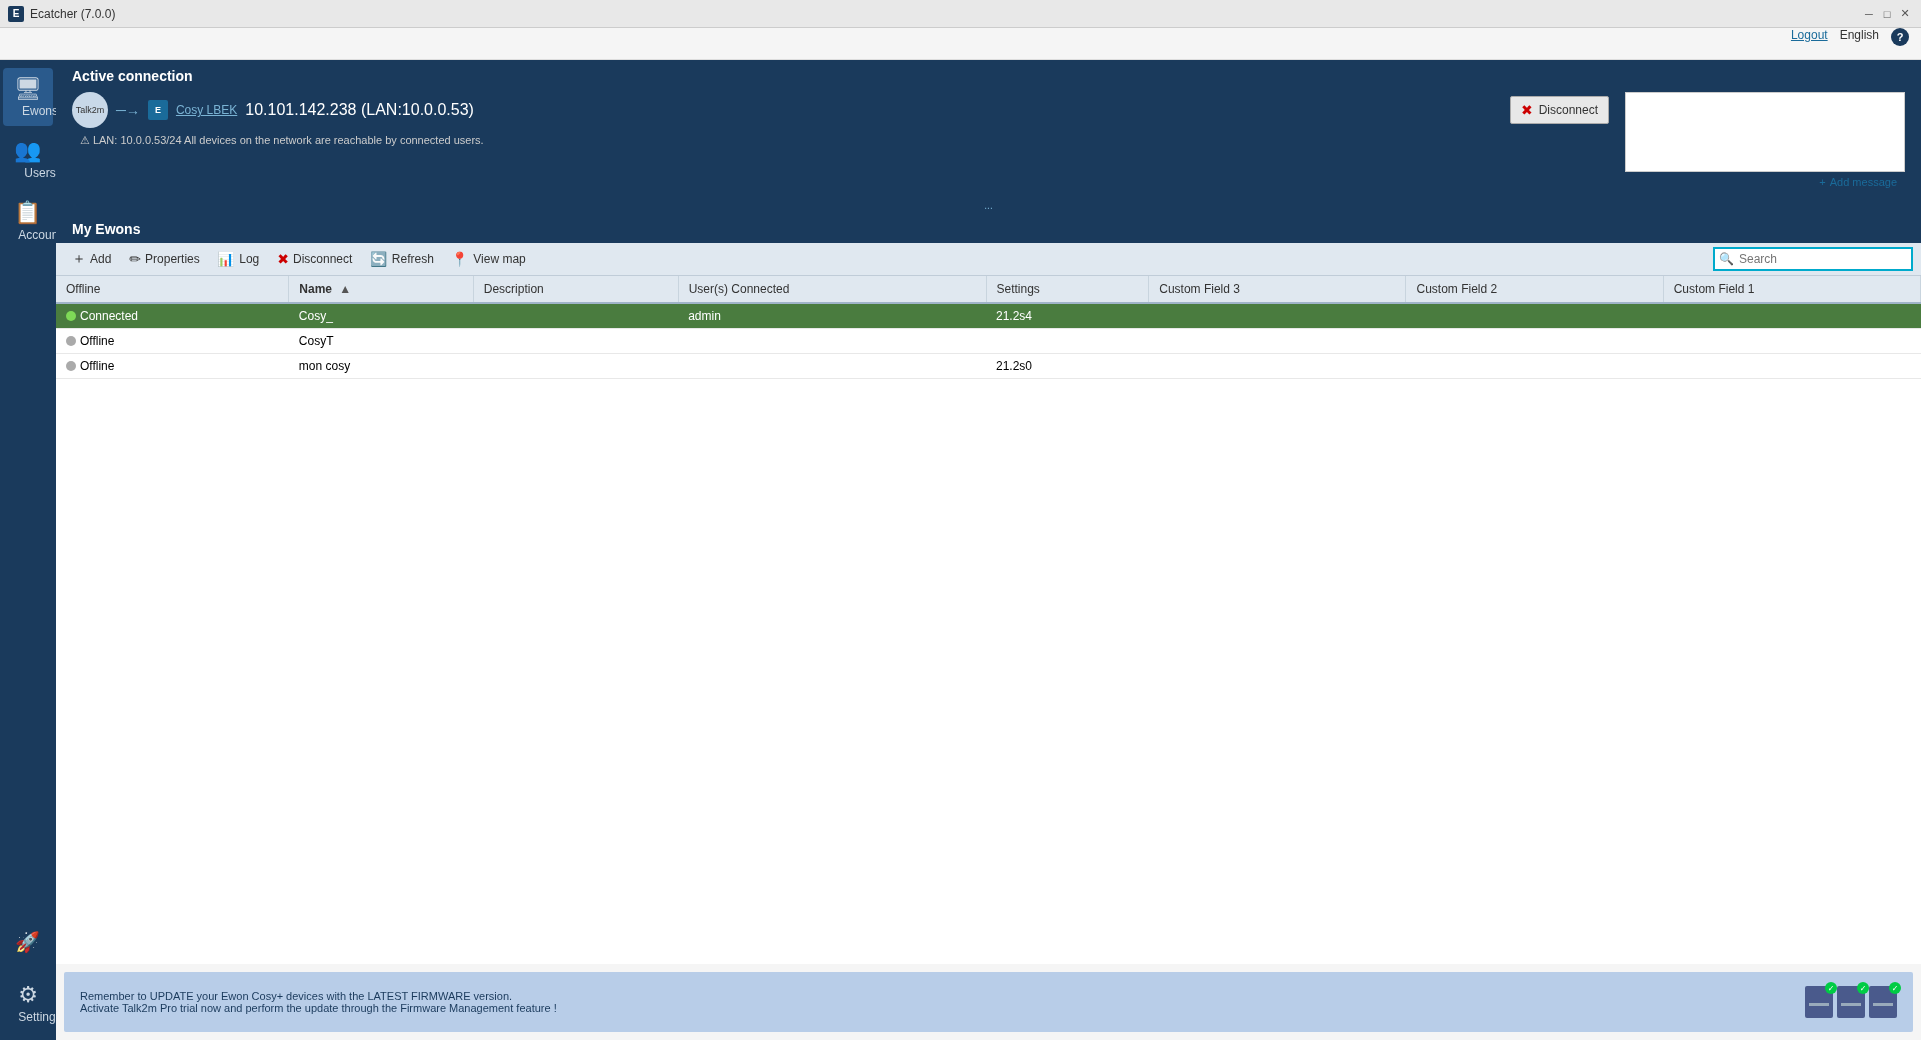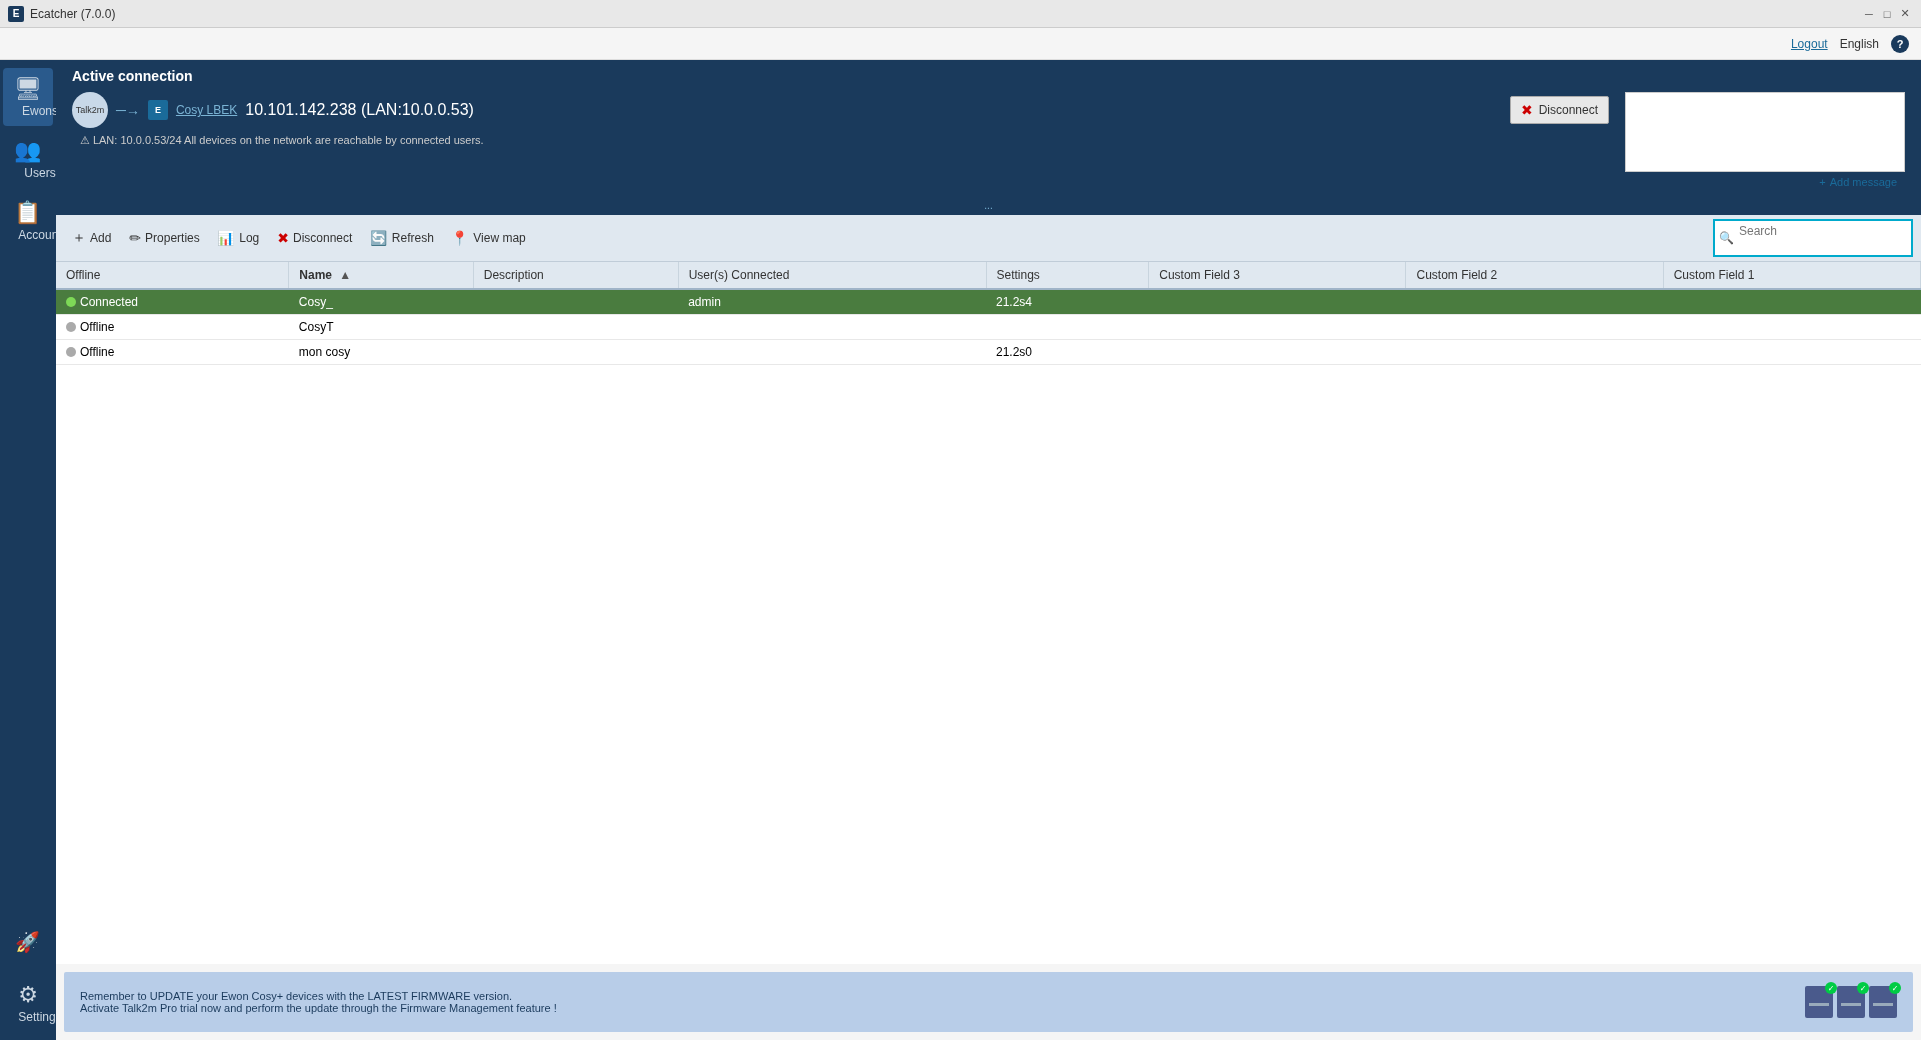--- a/index.html
+++ b/index.html
@@ -18,21 +18,21 @@
     .title-bar-left { display: flex; align-items: center; gap: 6px; font-size: 12px; color: #333; }
     .title-bar-icon { width: 16px; height: 16px; background: #1a3a5c; border-radius: 2px; display: flex; align-items: center; justify-content: center; color: white; font-weight: bold; font-size: 10px; }
     .title-bar-controls { display: flex; gap: 2px; }
     .title-btn { width: 16px; height: 16px; display: flex; align-items: center; justify-content: center; cursor: pointer; font-size: 11px; color: #555; }
 
     
     .top-bar {
       background: #f5f5f5;
       height: 32px;
       display: flex;
-      align-items: center;
+      align-items: flex-start;
       justify-content: flex-end;
       padding: 0 12px;
       gap: 12px;
       border-bottom: 1px solid #ddd;
     }
     .top-bar-link { color: #1a6b9a; font-size: 12px; cursor: pointer; text-decoration: underline; }
     .top-bar-text { font-size: 12px; color: #333; }
     .top-bar-help { width: 18px; height: 18px; border-radius: 50%; background: #1a3a5c; color: white; display: flex; align-items: center; justify-content: center; font-size: 11px; font-weight: bold; cursor: pointer; }
 
     
@@ -121,21 +121,21 @@
       display: flex; align-items: center; gap: 4px;
       padding: 3px 8px; cursor: pointer;
       font-size: 12px; color: #333;
       border: none; background: transparent;
       border-radius: 2px;
     }
     .toolbar-btn-icon { font-size: 14px; }
     .search-box-container { margin-left: auto; position: relative; }
     .search-box {
       border: 2px solid #00aacc;
-      padding: 3px 8px 17px 24px;
+      padding: 3px 8px 3px 24px;
       font-size: 12px;
       width: 200px;
       outline: none;
       background: white;
     }
     .search-icon-inside { position: absolute; left: 6px; top: 50%; transform: translateY(-50%); color: #888; font-size: 12px; }
 
     
     .table-container { flex: 1; overflow: auto; background: white; }
     table { width: 100%; border-collapse: collapse; }
@@ -240,20 +240,21 @@
           <div class="add-message-btn">
             <span>+</span>
             <span> Add message</span>
           </div>
         </div>
       </div>
     </div>
     <div class="separator-dots">...</div>
 
     <div class="my-ewons">
+      <div class="my-ewons-header">My Ewons</div>
 
       <div class="toolbar">
         <button class="toolbar-btn">
           <span class="toolbar-btn-icon">＋</span>
           <span>Add</span>
         </button>
         <button class="toolbar-btn">
           <span class="toolbar-btn-icon">✏</span>
           <span>Properties</span>
         </button>

